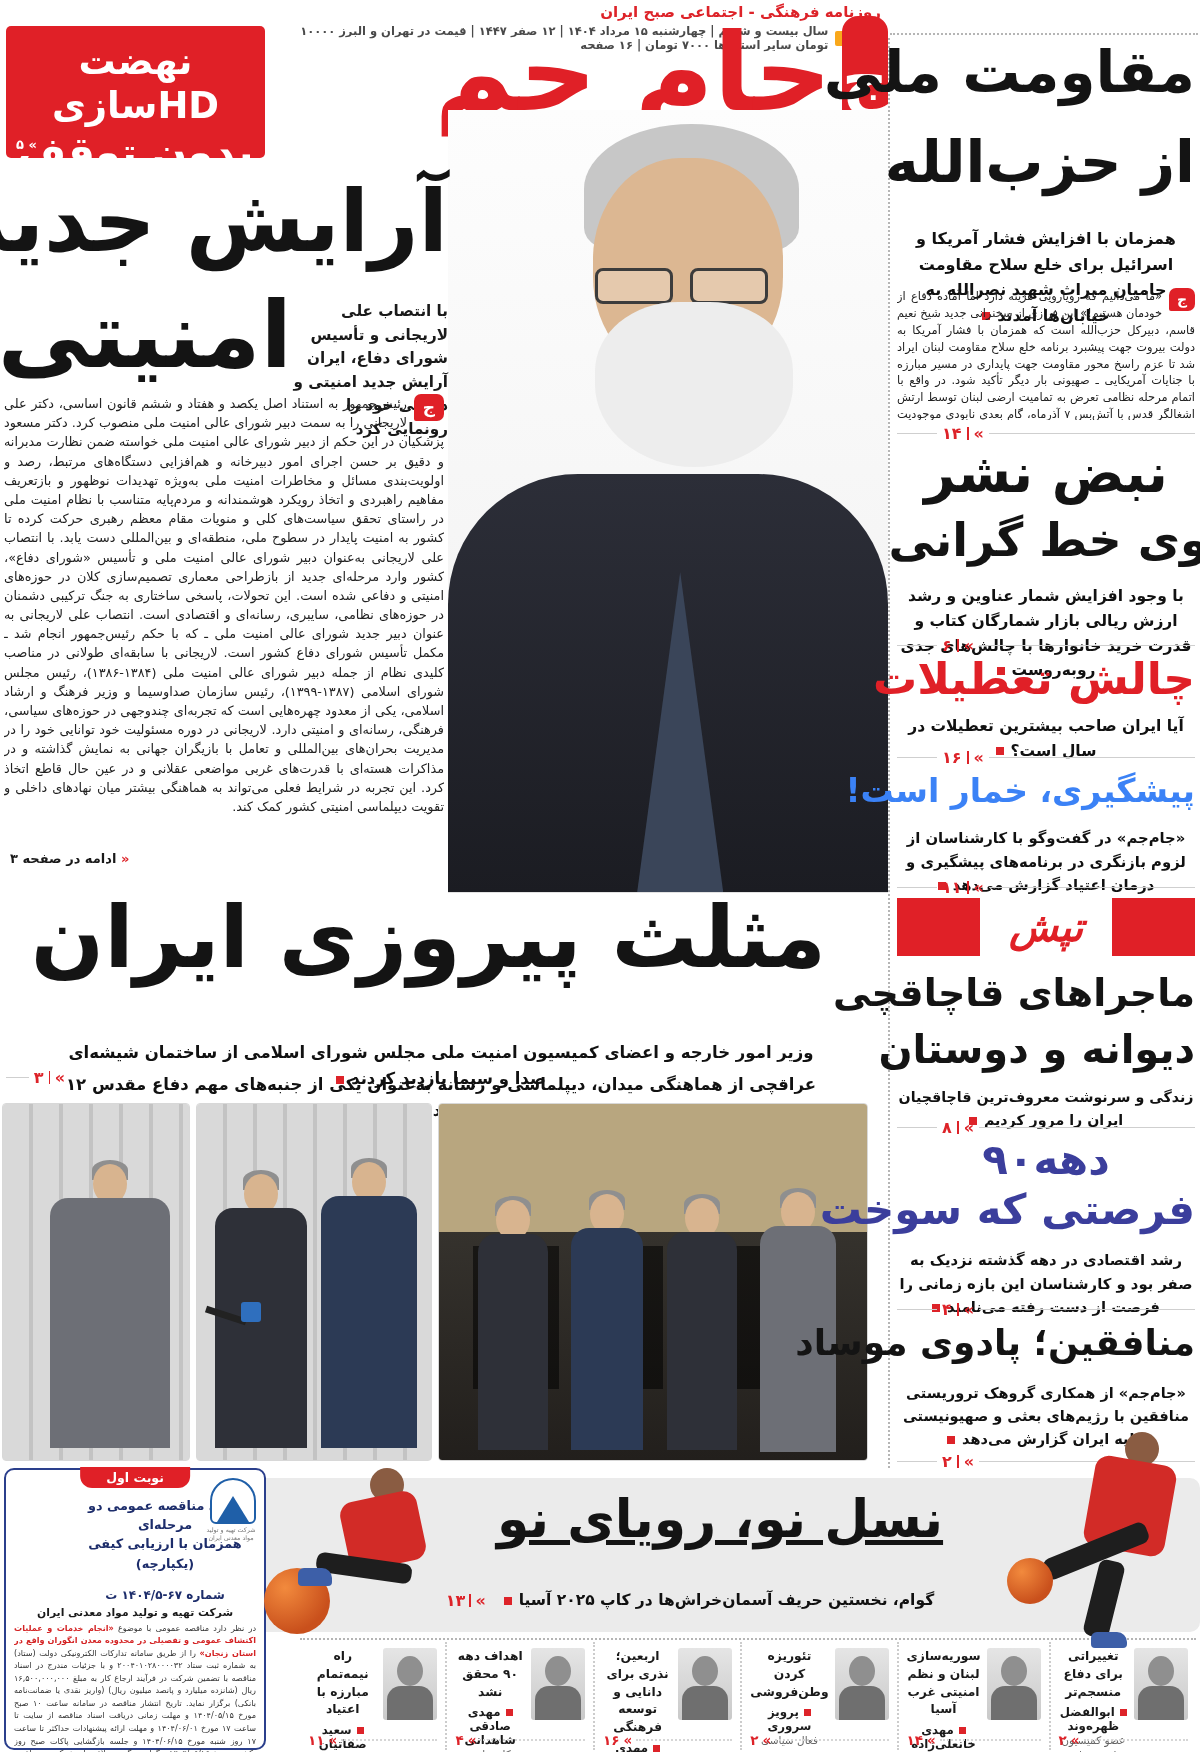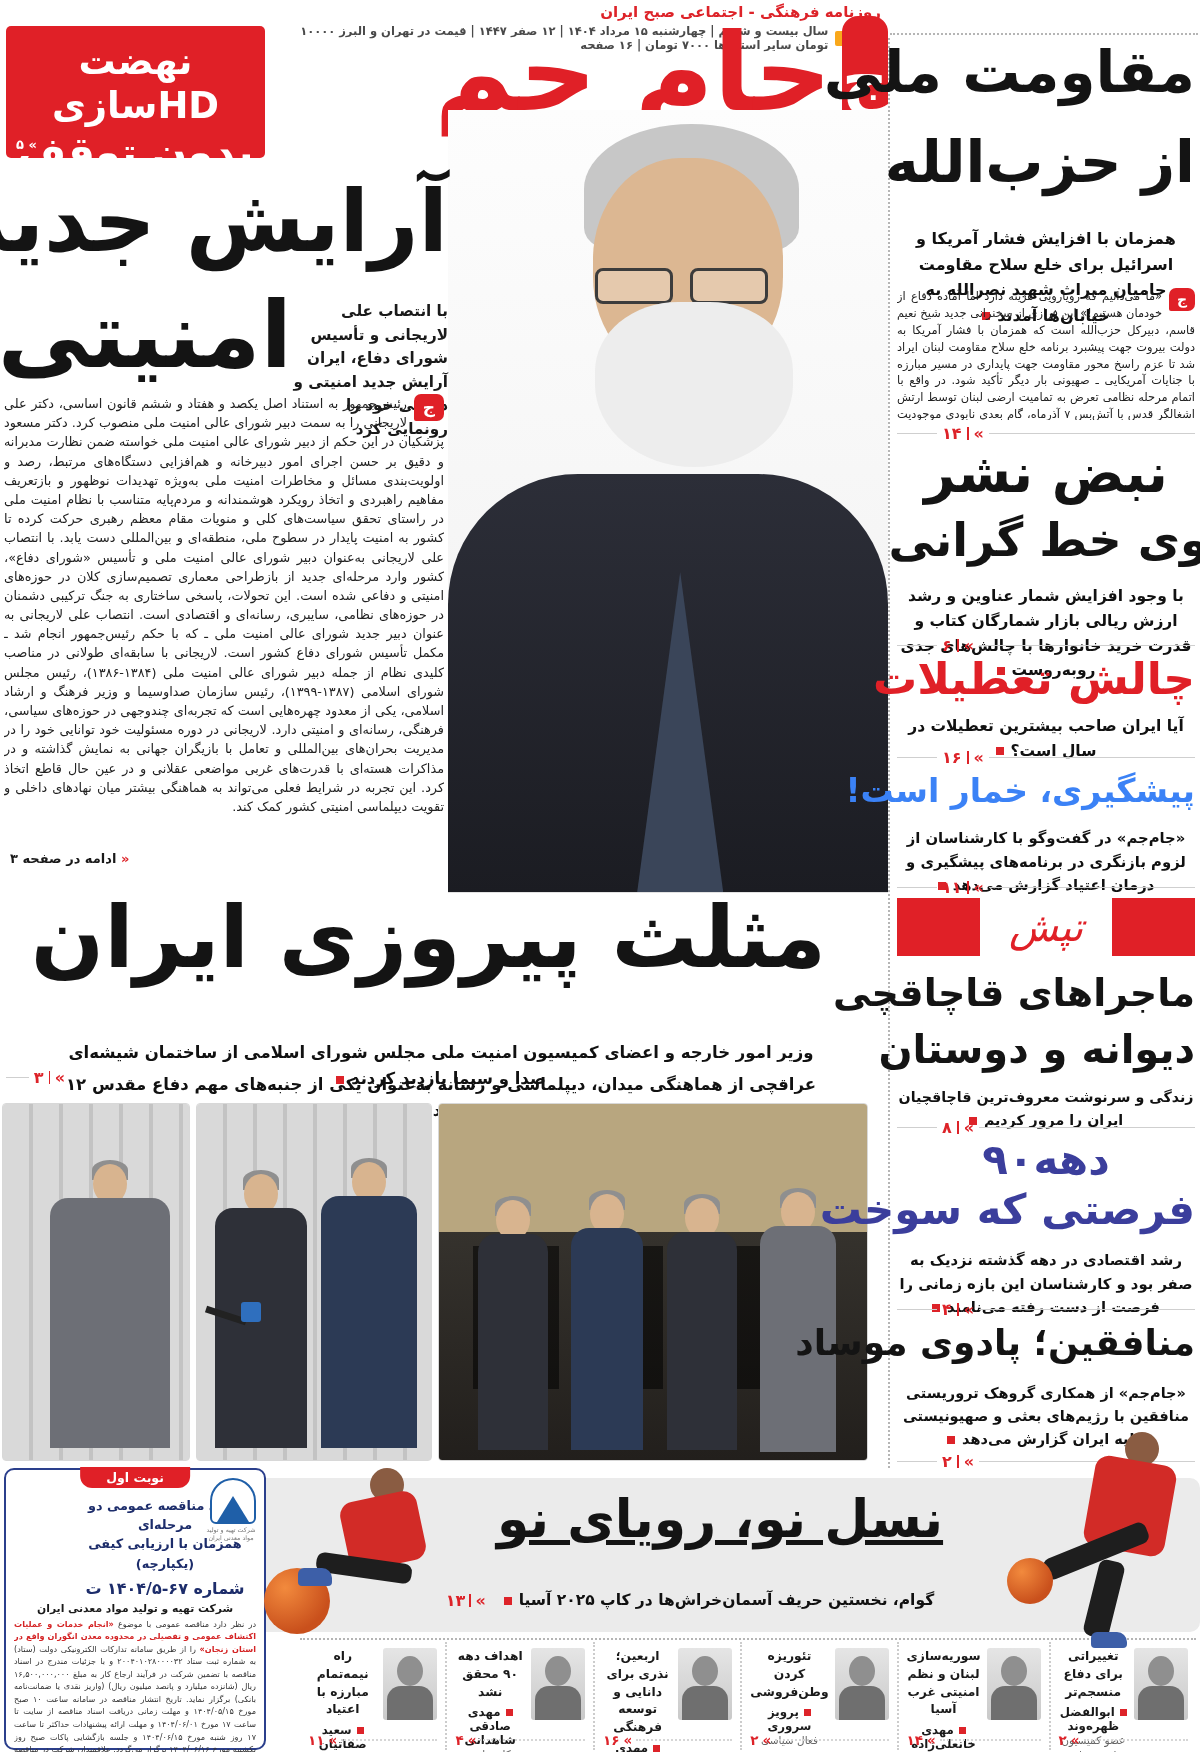--- a/index.html
+++ b/index.html
@@ -77,21 +77,21 @@
   .f-body.gray { background:#6d6f76; } .f-body.navy { background:#2c3a55; }
   .ph-burnt { position:absolute; inset:0; background:linear-gradient(#b8a67f 0 36%, #35322d 36%, #221f1c 100%); }
   .ph-burnt::after { content:''; position:absolute; left:8%; top:40%; width:84%; height:40%;
       background:repeating-linear-gradient(90deg, rgba(0,0,0,.55) 0 34px, transparent 34px 52px); }
   .mic-rod { position:absolute; width:42px; height:7px; background:#222; transform:rotate(18deg); }
   .mic-cube { position:absolute; width:20px; height:20px; background:#2f6fbe; border-radius:3px; }
 
   
   .tapesh-band { background:#e02027; display:flex; align-items:center; justify-content:center; }
   .tapesh-box { background:#fff; width:132px; height:100%; display:flex; align-items:center; justify-content:center; }
-  .tapesh-word { color:#e02027; font-size:40px; font-weight:normal; font-style:italic; }
+  .tapesh-word { color:#e02027; font-size:40px; font-weight:bold; font-style:italic; }
 
   
   .ball { position:absolute; border-radius:50%; background:radial-gradient(circle at 32% 30%, #f28a3d, #c9501c 70%); }
   .bb-torso { position:absolute; background:#d22b27; border-radius:14px; }
   .bb-head  { position:absolute; background:#8a5c42; border-radius:50%; }
   .bb-limb  { position:absolute; background:#1e1e1e; border-radius:8px; }
   .bb-shoe  { position:absolute; background:#3d5fa8; border-radius:6px 10px 4px 4px; }
 
   
   .gray-band { background:#ebebeb; border-radius:10px; }
@@ -114,21 +114,21 @@
 
   
   .ad { border:2px solid #2b3f8c; border-radius:10px; background:#fff; padding:26px 8px 6px; }
   .ad-tab { position:absolute; top:-3px; left:50%; transform:translateX(-50%); background:#e02027; color:#fff;
             font-size:12.5px; font-weight:bold; padding:3px 26px; border-radius:0 0 12px 12px; white-space:nowrap; }
   .ad-logo { position:absolute; top:8px; right:8px; width:46px; height:46px; border:2px solid #1f5fa8; border-radius:50% 50% 6px 6px;
              display:flex; align-items:flex-end; justify-content:center; overflow:hidden; background:#fff; }
   .ad-logo i { display:block; width:0; height:0; border-left:16px solid transparent; border-right:16px solid transparent; border-bottom:26px solid #1f5fa8; }
   .ad-logo-cap { position:absolute; top:56px; right:2px; width:62px; font-size:6.3px; color:#777; text-align:center; line-height:1.3; }
   .ad-title { color:#1d2d6b; font-weight:bold; font-size:12.8px; text-align:center; line-height:1.5; }
-  .ad-num { color:#1d2d6b; font-weight:bold; font-size:16px; text-align:center; margin-top:6px; }
+  .ad-num { color:#1d2d6b; font-weight:bold; font-size:12px; text-align:center; margin-top:15px; }
   .ad-company { font-size:10.8px; font-weight:bold; text-align:center; margin-top:4px; }
   .ad-body { font-size:8.1px; line-height:1.55; text-align:justify; color:#333; margin-top:3px; height:138px; overflow:hidden; }
   .ad-red { color:#d42425; font-weight:bold; }
   .ad-foot { text-align:center; margin-top:2px; }
   .watermark { color:#8f8f8f; opacity:.4; font-size:66px; font-weight:bold; pointer-events:none; z-index:40; }
 </style>
 </head>
 <body>
 
 <div class="page">

